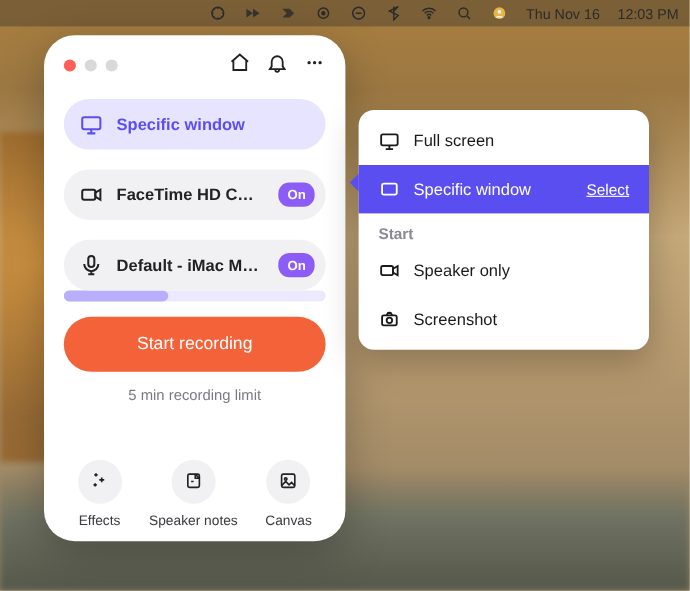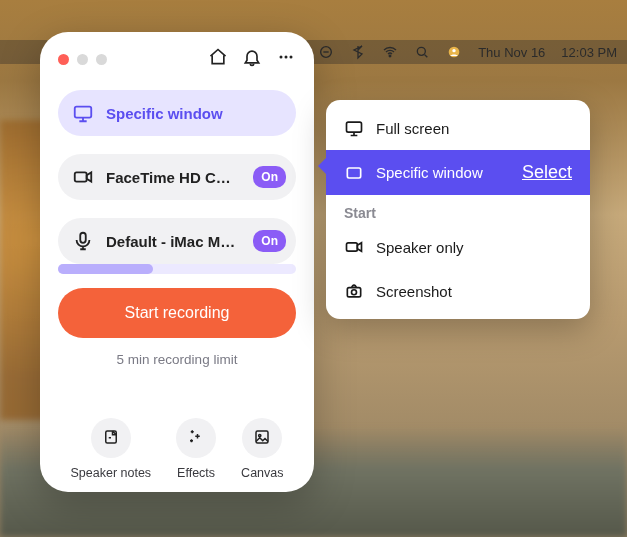--- a/index.html
+++ b/index.html
@@ -11,21 +11,21 @@
     color: #1a1a1a;
   }
   
   .bgblur { position:absolute; inset:0; filter: blur(3px); }
   .bgblur::before { content:""; position:absolute; left:0; top:120px; width:120px; height:300px; background: radial-gradient(circle at 30% 40%, #d28a28 0%, #8f5a1f 70%); opacity:.7;}
   .bgblur::after  { content:""; position:absolute; left:0; bottom:0; width:100%; height:110px; background: linear-gradient(180deg, rgba(0,0,0,0) 0%, #6f7262 40%, #55584a 100%); }
   .menubar {
     position: absolute; top:0; left:0; right:0; height:24px;
     background: rgba(40,40,40,.35);
     display:flex; align-items:center; justify-content:flex-end;
-    gap:16px; padding: 0 10px; color: #2b2b2b; font-size:13px;margin-top:40px;
+    gap:16px; padding: 0 10px; color: #2b2b2b; font-size:13px;
   }
   .menubar .mi { width:16px; height:16px; display:flex; align-items:center; justify-content:center; color:#2b2b2b;}
   .menubar .txt { font-weight:500; color:#2b2b2b; }
   .panel {
     position:absolute; top:32px; left:40px;
     width:274px; height:460px;
     background:#fff; border-radius:28px;
     box-shadow: 0 12px 40px rgba(0,0,0,.25);
     padding: 14px 18px 12px;
     display:flex; flex-direction:column;
@@ -78,21 +78,21 @@
     box-shadow: 0 10px 32px rgba(0,0,0,.25);
     padding: 6px 0; font-size:15px;
   }
   .prow {
     display:flex; align-items:center; gap:12px;
     padding: 12px 18px; position:relative;
   }
   .prow .picon { width:20px; height:20px; display:flex; align-items:center; justify-content:center; color:inherit;}
   .prow.active { background:#5b4ef0; color:#fff; }
   .prow .action {
-    margin-left:auto; text-decoration:underline; font-size:18px;
+    margin-left:auto; text-decoration:underline; font-size:14px;
   }
   .prow.disabled { color:#9b9ba3; }
   .prow.disabled .action { color:#5b4ef0; }
   .psection {
     padding: 10px 18px 4px; color:#8a8a92; font-weight:700; font-size:14px;
   }
   .popover::before {
     content:""; position:absolute; left:-8px; top:58px;
     width:0;height:0; border-top:8px solid transparent; border-bottom:8px solid transparent;
     border-right:8px solid #5b4ef0;
@@ -223,33 +223,33 @@
 
   <button class="start-btn">
     <span>Start recording</span>
   </button>
   <div class="limit">5 min recording limit</div>
 
   <div class="bottom-row">
     <div class="bt">
       <div class="circ">
           <span><svg viewBox="0 0 24 24" fill="none" stroke="#222" stroke-width="2">
+              <path d="M7 3v4M5 5h4M14 8v6M11 11h6M6 15v4M4 17h4"></path>
+            </svg></span>
+        </div>
+      <span>Effects</span>
+    </div>
+    <div class="bt">
+      <div class="circ">
+          <span><svg viewBox="0 0 24 24" fill="none" stroke="#222" stroke-width="2">
               <rect x="5" y="4" width="14" height="16" rx="2"></rect>
               <path d="M14 4l5 5M14 4v5h5M9 13h3"></path>
             </svg></span>
         </div>
       <span>Speaker notes</span>
-    </div>
-    <div class="bt">
-      <div class="circ">
-          <span><svg viewBox="0 0 24 24" fill="none" stroke="#222" stroke-width="2">
-              <path d="M7 3v4M5 5h4M14 8v6M11 11h6M6 15v4M4 17h4"></path>
-            </svg></span>
-        </div>
-      <span>Effects</span>
     </div>
     <div class="bt">
       <div class="circ">
           <span><svg viewBox="0 0 24 24" fill="none" stroke="#222" stroke-width="2">
               <rect x="4" y="4" width="16" height="16" rx="2"></rect>
               <circle cx="9" cy="10" r="1.5"></circle>
               <path d="M4 18l5-5 4 4 3-3 4 4"></path>
             </svg></span>
         </div>
       <span>Canvas</span>

